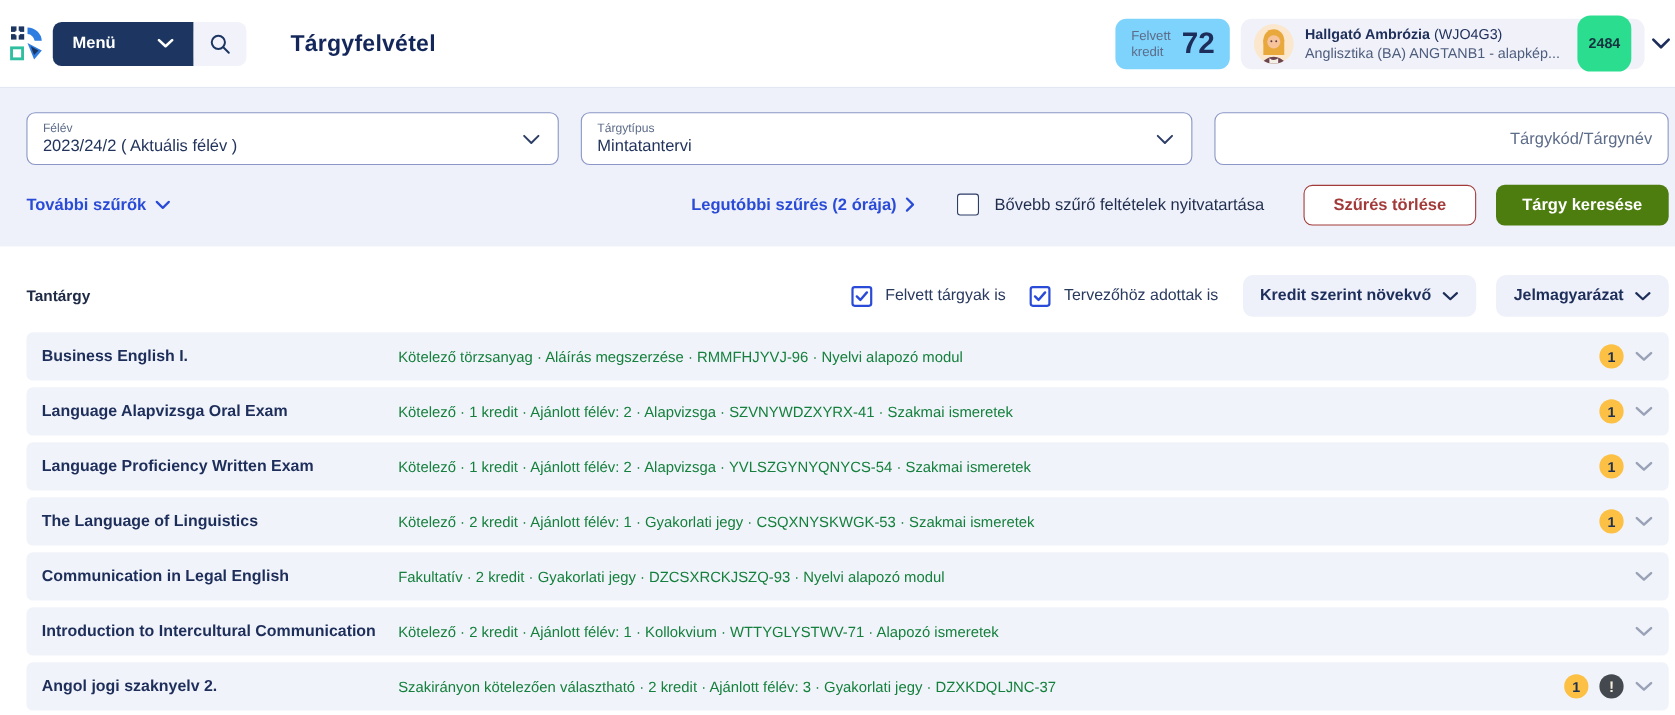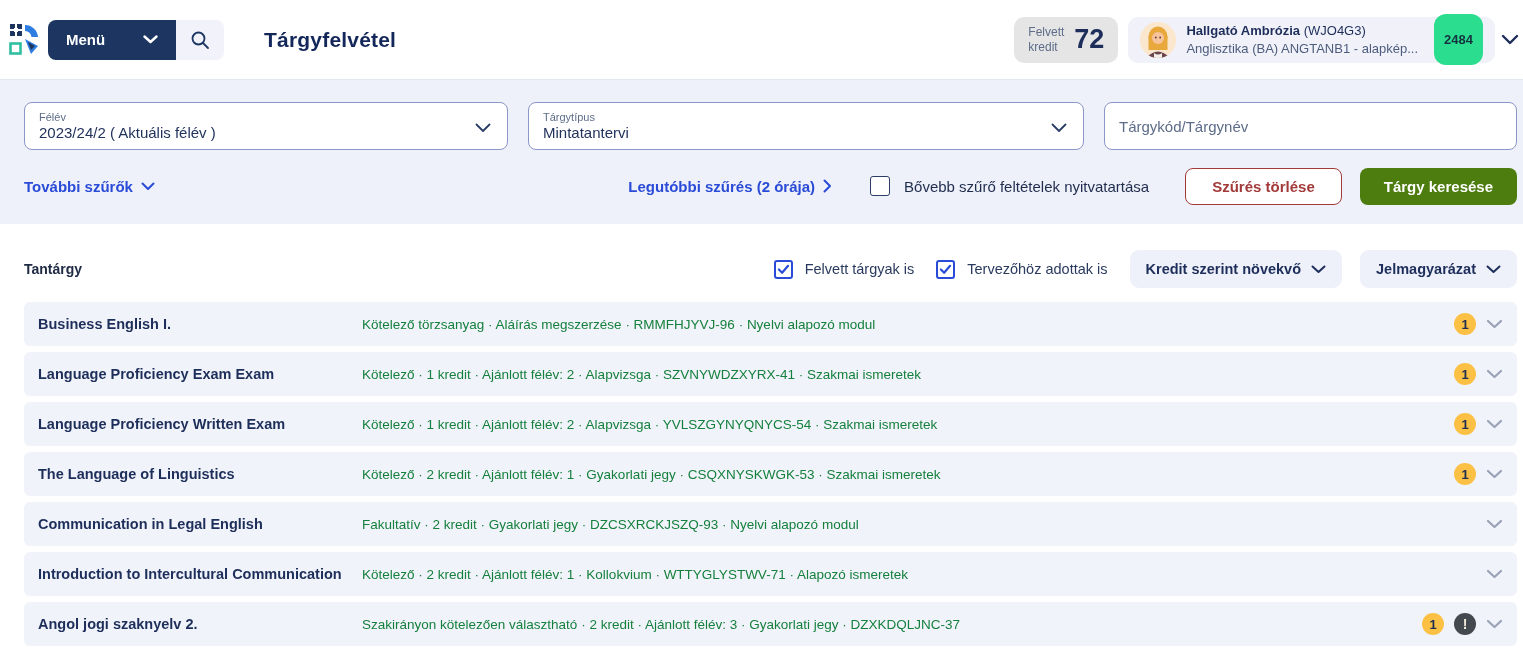--- a/index.html
+++ b/index.html
@@ -12,21 +12,21 @@
   .logo { width:32px; height:34px; margin:0 4px 0 2px; flex-shrink:0; }
   .menu-group { display:flex; margin-left:4px; }
   .menu-btn { width:128px; height:40px; background:#1c3661; color:#fff; border:none;
     border-radius:8px 0 0 8px; display:flex; align-items:center; justify-content:space-between;
     padding:0 18px; font-weight:bold; font-size:15px; font-family:inherit; cursor:pointer; }
   .search-btn { width:48px; height:40px; background:#f1f2fa; border:none;
     border-radius:0 8px 8px 0; display:flex; align-items:center; justify-content:center; cursor:pointer; }
   .page-title { font-size:21px; font-weight:bold; color:#14275a; margin-left:40px; letter-spacing:.2px; }
 
   .header-right { margin-left:auto; display:flex; align-items:center; }
-  .credit-chip { background:#e5e5e5; border-radius:10px; height:46px; padding:6px 14px;
+  .credit-chip { background:#7dd3fc; border-radius:10px; height:46px; padding:6px 14px;
     display:flex; align-items:center; gap:10px;margin-left:32px; }
   .credit-label { font-size:12px; color:#5d6c89; line-height:1.25; }
   .credit-value { font-size:27px; font-weight:bold; color:#1d2e5a; }
   .user-chip { background:#f0f1f9; border-radius:10px; height:46px; margin-left:10px;
     padding:5px 12px; display:flex; align-items:center; gap:10px; }
   .avatar { width:36px; height:36px; border-radius:50%; overflow:hidden; background:#fbe7cd; flex-shrink:0; }
   .user-lines { line-height:1.35; }
   .user-line1 { font-size:13px; color:#1d2e5a; }
   .user-line1 .uname { font-weight:bold; }
   .user-line2 { font-size:13px; color:#4d5d7d; }
@@ -37,21 +37,21 @@
   
   .filter-section { background:#eef1f9; padding:22px 0 20px; }
   .filter-row1 { display:flex; gap:20px; margin:0 6px 0 24px; }
   .field { background:#fff; border:1px solid #8b97c6; border-radius:8px; height:48px;
     padding:6px 14px; display:flex; flex-direction:column; justify-content:center; position:relative; }
   .field-semester { width:484px; } .field-type { width:556px; } .field-search { flex:1; }
   .field-label { font-size:11px; color:#5d6c89; margin-bottom:1px; }
   .field-value { font-size:15px; color:#22335c; }
   .field-caret { position:absolute; right:16px; top:16px; color:#2c3d66; }
   .field-input { border:none; outline:none; font-size:15px; font-family:inherit;
-    color:#22335c; background:transparent; width:100%; }
+    color:#22335c; background:transparent; width:100%;text-align:right; }
   .field-input::placeholder { color:#5d6c89; opacity:1; }
 
   .filter-row2 { display:flex; align-items:center; margin:18px 6px 0 24px; height:36px; }
   .link { color:#2a4bd7; font-weight:bold; font-size:15px; display:flex; align-items:center;
     gap:8px; cursor:pointer; background:none; border:none; font-family:inherit; }
   .recent-link { margin-left:auto; }
   .cb-wrap { display:flex; align-items:center; gap:14px; margin-left:38px; cursor:pointer; }
   .checkbox { width:20px; height:20px; background:#fff; border:1.5px solid #2c3d66;
     border-radius:3px; display:flex; align-items:center; justify-content:center; flex-shrink:0; }
   .checkbox .check { display:none; }
@@ -256,21 +256,21 @@
       <span class="badge-yellow">1</span>
       <span class="row-caret">
         <svg width="17" height="10" viewBox="0 0 17 10">
             <polyline points="2,2 8.5,8 15,2" fill="none" stroke="#99a2b6" stroke-width="2.2" stroke-linecap="round" stroke-linejoin="round"></polyline>
           </svg>
       </span>
     </div>
   </div>
 
   <div class="row">
-    <div class="row-name">Language Proficiency Exam Exam</div>
+    <div class="row-name">Language Alapvizsga Oral Exam</div>
     <div class="row-details">Kötelező  ·  1 kredit  ·  Ajánlott félév: 2  ·  Alapvizsga  ·  SZVNYWDZXYRX-41  ·  Szakmai ismeretek</div>
     <div class="row-right">
       <span class="badge-yellow">1</span>
       <span class="row-caret">
         <svg width="17" height="10" viewBox="0 0 17 10">
             <polyline points="2,2 8.5,8 15,2" fill="none" stroke="#99a2b6" stroke-width="2.2" stroke-linecap="round" stroke-linejoin="round"></polyline>
           </svg>
       </span>
     </div>
   </div>

